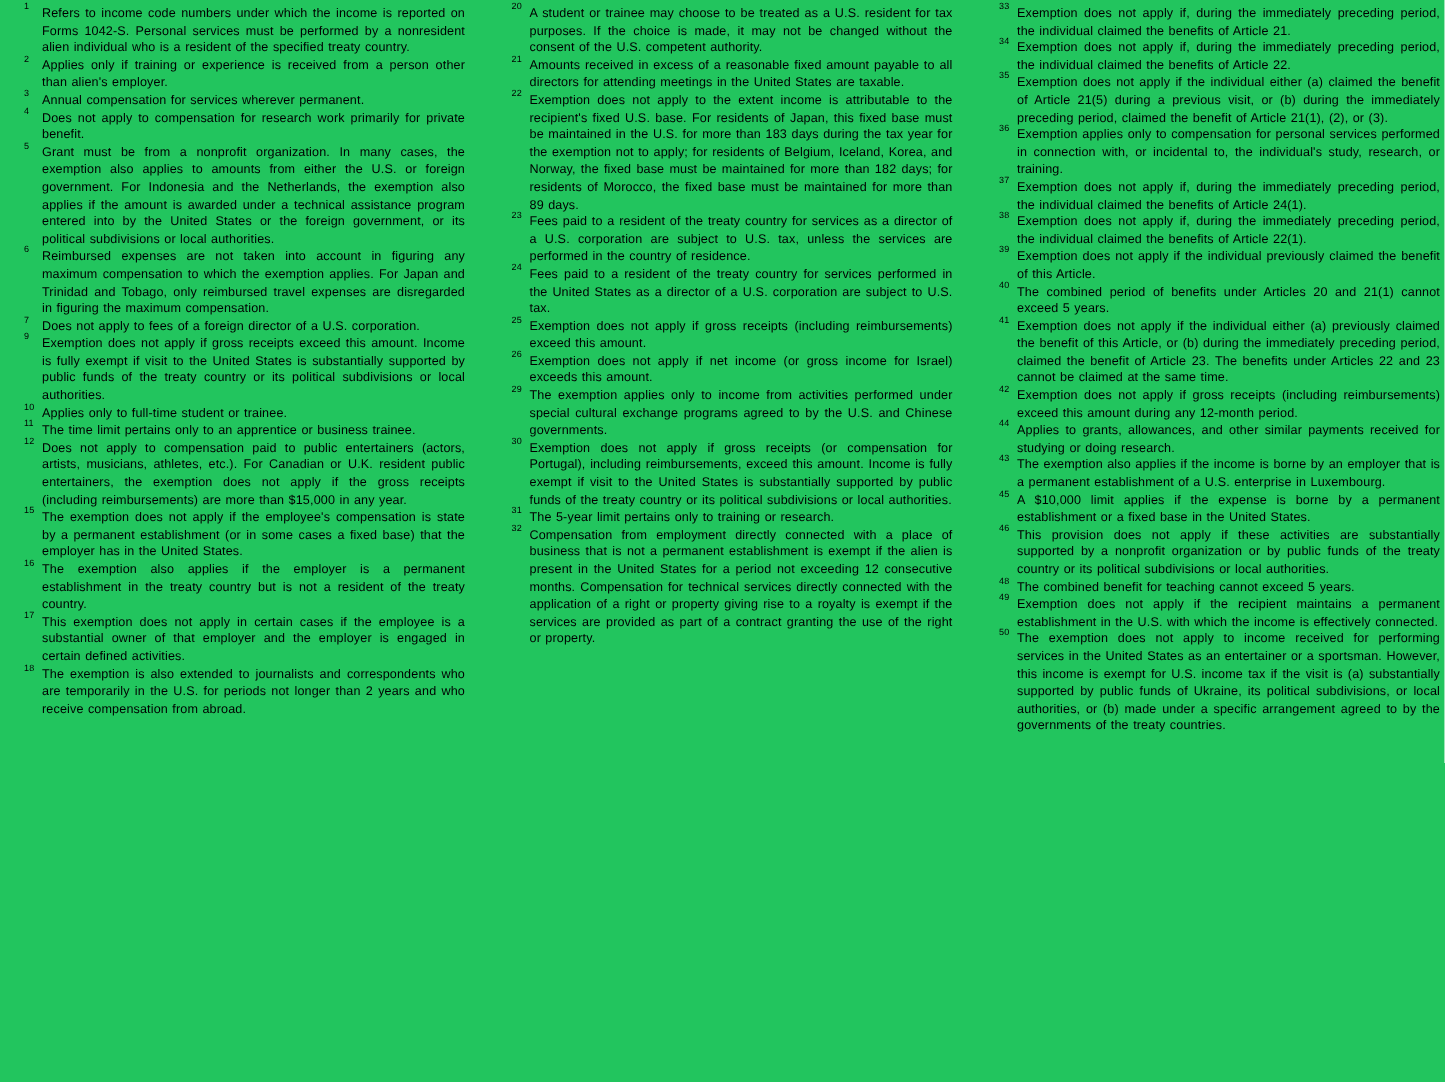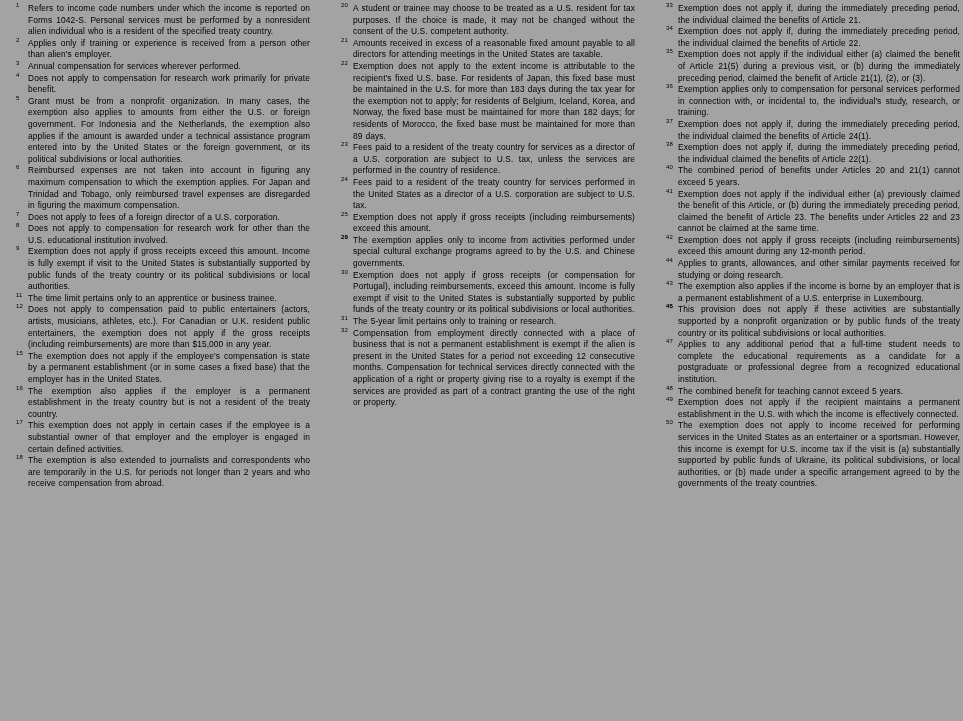--- a/index.html
+++ b/index.html
@@ -4,21 +4,21 @@
 <style>
   html, body {
     margin: 0;
     padding: 0;
     background: #ffffff;
   }
   .page {
     position: relative;
     width: 963px;
     height: 721px;
-    background: #a3a3a3;
+    background: #22c55e;
     overflow: hidden;
     font-family: "Liberation Sans", "DejaVu Sans", sans-serif;
     color: #000000;
   }
   .columns {
     display: flex;
     box-sizing: border-box;
     padding: 3px 4px 0 16px;
     gap: 31px;
   }
@@ -44,60 +44,60 @@
   }
 </style>
 </head>
 <body>
 
 <div class="page">
   <div class="columns">
       <div class="col">
         <div class="footnote"><span class="fn-num">1</span><span>Refers to income code numbers under which the income is reported on Forms 1042-S. Personal services must be performed by a nonresident alien individual who is a resident of the specified treaty country.</span></div>
         <div class="footnote"><span class="fn-num">2</span><span>Applies only if training or experience is received from a person other than alien's employer.</span></div>
-        <div class="footnote"><span class="fn-num">3</span><span>Annual compensation for services wherever performed.</span></div>
+        <div class="footnote"><span class="fn-num">3</span><span>Annual compensation for services wherever permanent.</span></div>
         <div class="footnote"><span class="fn-num">4</span><span>Does not apply to compensation for research work primarily for private benefit.</span></div>
         <div class="footnote"><span class="fn-num">5</span><span>Grant must be from a nonprofit organization. In many cases, the exemption also applies to amounts from either the U.S. or foreign government. For Indonesia and the Netherlands, the exemption also applies if the amount is awarded under a technical assistance program entered into by the United States or the foreign government, or its political subdivisions or local authorities.</span></div>
         <div class="footnote"><span class="fn-num">6</span><span>Reimbursed expenses are not taken into account in figuring any maximum compensation to which the exemption applies. For Japan and Trinidad and Tobago, only reimbursed travel expenses are disregarded in figuring the maximum compensation.</span></div>
         <div class="footnote"><span class="fn-num">7</span><span>Does not apply to fees of a foreign director of a U.S. corporation.</span></div>
-        <div class="footnote"><span class="fn-num">8</span><span>Does not apply to compensation for research work for other than the U.S. educational institution involved.</span></div>
         <div class="footnote"><span class="fn-num">9</span><span>Exemption does not apply if gross receipts exceed this amount. Income is fully exempt if visit to the United States is substantially supported by public funds of the treaty country or its political subdivisions or local authorities.</span></div>
+        <div class="footnote"><span class="fn-num">10</span><span>Applies only to full-time student or trainee.</span></div>
         <div class="footnote"><span class="fn-num">11</span><span>The time limit pertains only to an apprentice or business trainee.</span></div>
         <div class="footnote"><span class="fn-num">12</span><span>Does not apply to compensation paid to public entertainers (actors, artists, musicians, athletes, etc.). For Canadian or U.K. resident public entertainers, the exemption does not apply if the gross receipts (including reimbursements) are more than $15,000 in any year.</span></div>
         <div class="footnote"><span class="fn-num">15</span><span>The exemption does not apply if the employee's compensation is state by a permanent establishment (or in some cases a fixed base) that the employer has in the United States.</span></div>
         <div class="footnote"><span class="fn-num">16</span><span>The exemption also applies if the employer is a permanent establishment in the treaty country but is not a resident of the treaty country.</span></div>
         <div class="footnote"><span class="fn-num">17</span><span>This exemption does not apply in certain cases if the employee is a substantial owner of that employer and the employer is engaged in certain defined activities.</span></div>
         <div class="footnote"><span class="fn-num">18</span><span>The exemption is also extended to journalists and correspondents who are temporarily in the U.S. for periods not longer than 2 years and who receive compensation from abroad.</span></div>
       </div>
       <div class="col">
         <div class="footnote"><span class="fn-num">20</span><span>A student or trainee may choose to be treated as a U.S. resident for tax purposes. If the choice is made, it may not be changed without the consent of the U.S. competent authority.</span></div>
         <div class="footnote"><span class="fn-num">21</span><span>Amounts received in excess of a reasonable fixed amount payable to all directors for attending meetings in the United States are taxable.</span></div>
         <div class="footnote"><span class="fn-num">22</span><span>Exemption does not apply to the extent income is attributable to the recipient's fixed U.S. base. For residents of Japan, this fixed base must be maintained in the U.S. for more than 183 days during the tax year for the exemption not to apply; for residents of Belgium, Iceland, Korea, and Norway, the fixed base must be maintained for more than 182 days; for residents of Morocco, the fixed base must be maintained for more than 89 days.</span></div>
         <div class="footnote"><span class="fn-num">23</span><span>Fees paid to a resident of the treaty country for services as a director of a U.S. corporation are subject to U.S. tax, unless the services are performed in the country of residence.</span></div>
         <div class="footnote"><span class="fn-num">24</span><span>Fees paid to a resident of the treaty country for services performed in the United States as a director of a U.S. corporation are subject to U.S. tax.</span></div>
         <div class="footnote"><span class="fn-num">25</span><span>Exemption does not apply if gross receipts (including reimbursements) exceed this amount.</span></div>
-        <div class="footnote"><span class="fn-num">26</span></div>
+        <div class="footnote"><span class="fn-num">26</span><span>Exemption does not apply if net income (or gross income for Israel) exceeds this amount.</span></div>
         <div class="footnote"><span class="fn-num">29</span><span>The exemption applies only to income from activities performed under special cultural exchange programs agreed to by the U.S. and Chinese governments.</span></div>
         <div class="footnote"><span class="fn-num">30</span><span>Exemption does not apply if gross receipts (or compensation for Portugal), including reimbursements, exceed this amount. Income is fully exempt if visit to the United States is substantially supported by public funds of the treaty country or its political subdivisions or local authorities.</span></div>
         <div class="footnote"><span class="fn-num">31</span><span>The 5-year limit pertains only to training or research.</span></div>
         <div class="footnote"><span class="fn-num">32</span><span>Compensation from employment directly connected with a place of business that is not a permanent establishment is exempt if the alien is present in the United States for a period not exceeding 12 consecutive months. Compensation for technical services directly connected with the application of a right or property giving rise to a royalty is exempt if the services are provided as part of a contract granting the use of the right or property.</span></div>
       </div>
       <div class="col">
         <div class="footnote"><span class="fn-num">33</span><span>Exemption does not apply if, during the immediately preceding period, the individual claimed the benefits of Article 21.</span></div>
         <div class="footnote"><span class="fn-num">34</span><span>Exemption does not apply if, during the immediately preceding period, the individual claimed the benefits of Article 22.</span></div>
         <div class="footnote"><span class="fn-num">35</span><span>Exemption does not apply if the individual either (a) claimed the benefit of Article 21(5) during a previous visit, or (b) during the immediately preceding period, claimed the benefit of Article 21(1), (2), or (3).</span></div>
         <div class="footnote"><span class="fn-num">36</span><span>Exemption applies only to compensation for personal services performed in connection with, or incidental to, the individual's study, research, or training.</span></div>
         <div class="footnote"><span class="fn-num">37</span><span>Exemption does not apply if, during the immediately preceding period, the individual claimed the benefits of Article 24(1).</span></div>
         <div class="footnote"><span class="fn-num">38</span><span>Exemption does not apply if, during the immediately preceding period, the individual claimed the benefits of Article 22(1).</span></div>
+        <div class="footnote"><span class="fn-num">39</span><span>Exemption does not apply if the individual previously claimed the benefit of this Article.</span></div>
         <div class="footnote"><span class="fn-num">40</span><span>The combined period of benefits under Articles 20 and 21(1) cannot exceed 5 years.</span></div>
         <div class="footnote"><span class="fn-num">41</span><span>Exemption does not apply if the individual either (a) previously claimed the benefit of this Article, or (b) during the immediately preceding period, claimed the benefit of Article 23. The benefits under Articles 22 and 23 cannot be claimed at the same time.</span></div>
         <div class="footnote"><span class="fn-num">42</span><span>Exemption does not apply if gross receipts (including reimbursements) exceed this amount during any 12-month period.</span></div>
         <div class="footnote"><span class="fn-num">44</span><span>Applies to grants, allowances, and other similar payments received for studying or doing research.</span></div>
         <div class="footnote"><span class="fn-num">43</span><span>The exemption also applies if the income is borne by an employer that is a permanent establishment of a U.S. enterprise in Luxembourg.</span></div>
-        <div class="footnote"><span class="fn-num">45</span></div>
+        <div class="footnote"><span class="fn-num">45</span><span>A $10,000 limit applies if the expense is borne by a permanent establishment or a fixed base in the United States.</span></div>
         <div class="footnote"><span class="fn-num">46</span><span>This provision does not apply if these activities are substantially supported by a nonprofit organization or by public funds of the treaty country or its political subdivisions or local authorities.</span></div>
-        <div class="footnote"><span class="fn-num">47</span><span>Applies to any additional period that a full-time student needs to complete the educational requirements as a candidate for a postgraduate or professional degree from a recognized educational institution.</span></div>
         <div class="footnote"><span class="fn-num">48</span><span>The combined benefit for teaching cannot exceed 5 years.</span></div>
         <div class="footnote"><span class="fn-num">49</span><span>Exemption does not apply if the recipient maintains a permanent establishment in the U.S. with which the income is effectively connected.</span></div>
         <div class="footnote"><span class="fn-num">50</span><span>The exemption does not apply to income received for performing services in the United States as an entertainer or a sportsman. However, this income is exempt for U.S. income tax if the visit is (a) substantially supported by public funds of Ukraine, its political subdivisions, or local authorities, or (b) made under a specific arrangement agreed to by the governments of the treaty countries.</span></div>
       </div>
     </div>
 </div>
 
 </body></html>

